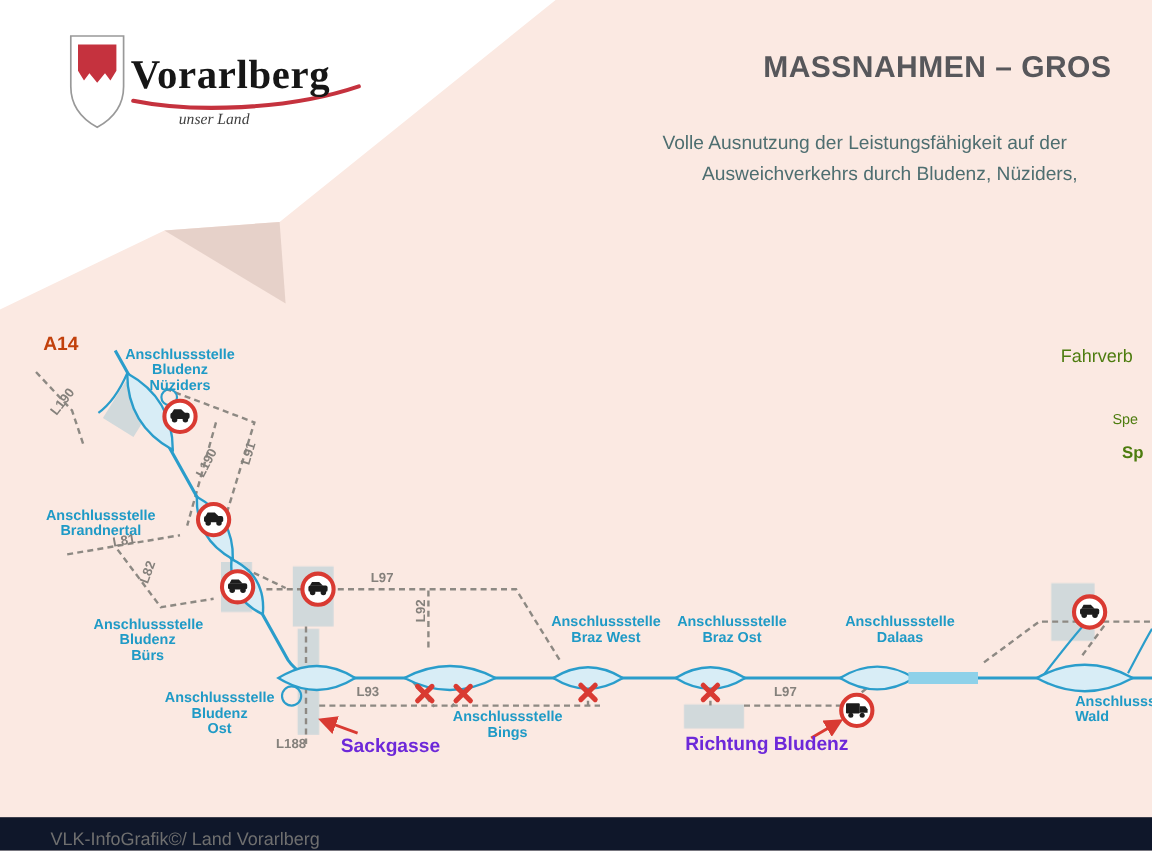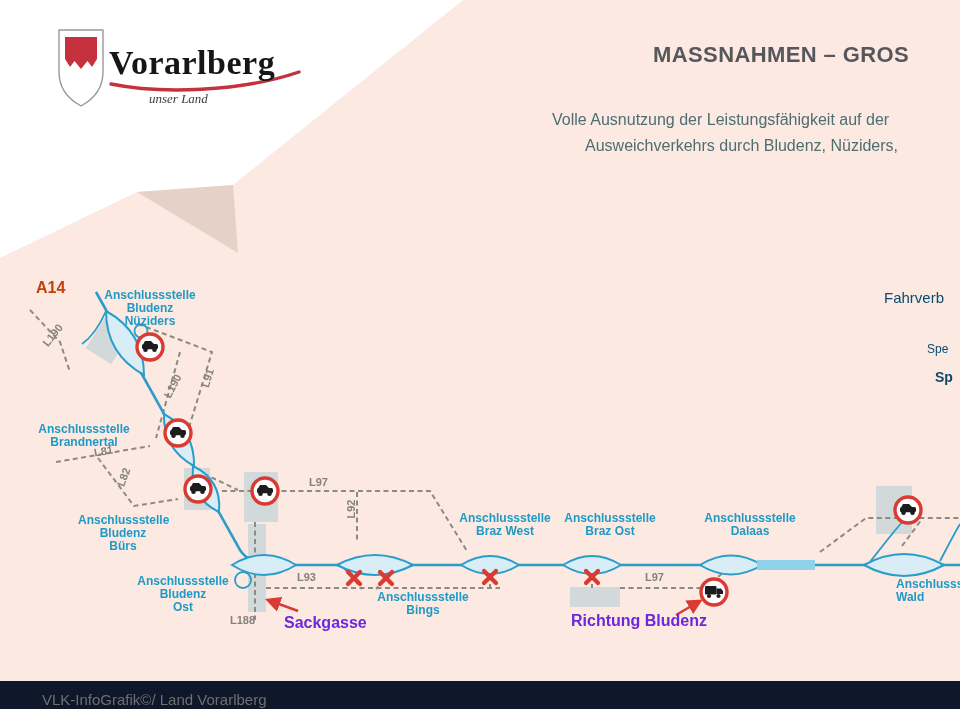--- a/index.html
+++ b/index.html
@@ -7,27 +7,27 @@
     position:relative;width:960px;height:709px;overflow:hidden;
     background:#fbe9e2;
     font-family:"Liberation Sans", sans-serif;
   }
   .abs{position:absolute;}
   svg.map{position:absolute;left:0;top:0;}
   
   .wordmark{left:109px;top:44px;font-family:"Liberation Serif",serif;font-weight:bold;font-size:34px;color:#161616;letter-spacing:.5px;white-space:nowrap;}
   .tagline{left:149px;top:91px;font-family:"Liberation Serif",serif;font-style:italic;font-size:13px;color:#3d3d3d;white-space:nowrap;}
   
-  .t1{left:636px;top:42px;font-size:22px;font-weight:bold;color:#57575b;letter-spacing:.4px;white-space:nowrap;margin-left:17px;}
+  .t1{left:636px;top:42px;font-size:25px;font-weight:bold;color:#57575b;letter-spacing:.4px;white-space:nowrap;}
   .t2{left:699px;top:76px;font-size:25px;font-weight:bold;color:#57575b;letter-spacing:.4px;white-space:nowrap;}
   .sub{font-size:16px;color:#4e6e70;white-space:nowrap;}
   .s1{left:552px;top:111px;}
   .s2{left:585px;top:137px;}
   
-  .note{color:#0c4a6e;white-space:nowrap;}
+  .note{color:#4d7c0f;white-space:nowrap;}
   .n1{left:884px;top:289px;font-size:15px;}
   .n2{left:927px;top:342px;font-size:12px;font-weight:normal;}
   .n3{left:935px;top:369px;font-size:14px;font-weight:bold;}
   
   .a14{left:36px;top:279px;font-size:16px;font-weight:bold;color:#c2410c;}
   .ic{position:absolute;color:#1f9ac6;font-size:12px;font-weight:bold;line-height:13px;text-align:center;}
   .ic span{display:block;}
   .ic.left{text-align:left;}
   .road{position:absolute;color:#85817c;font-size:11px;font-weight:bold;white-space:nowrap;}
   .redlbl{position:absolute;color:#6d28d9;font-size:16px;font-weight:bold;white-space:nowrap;}

